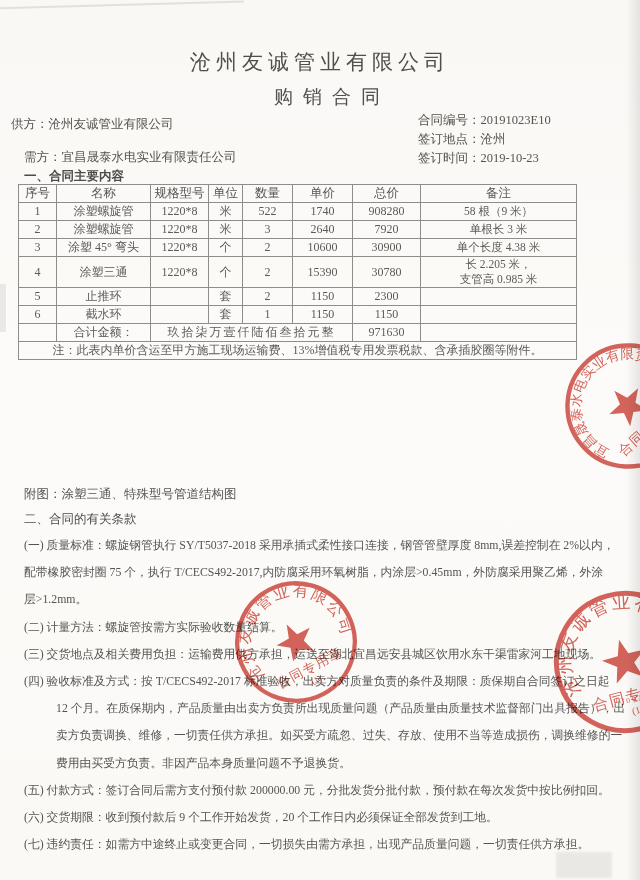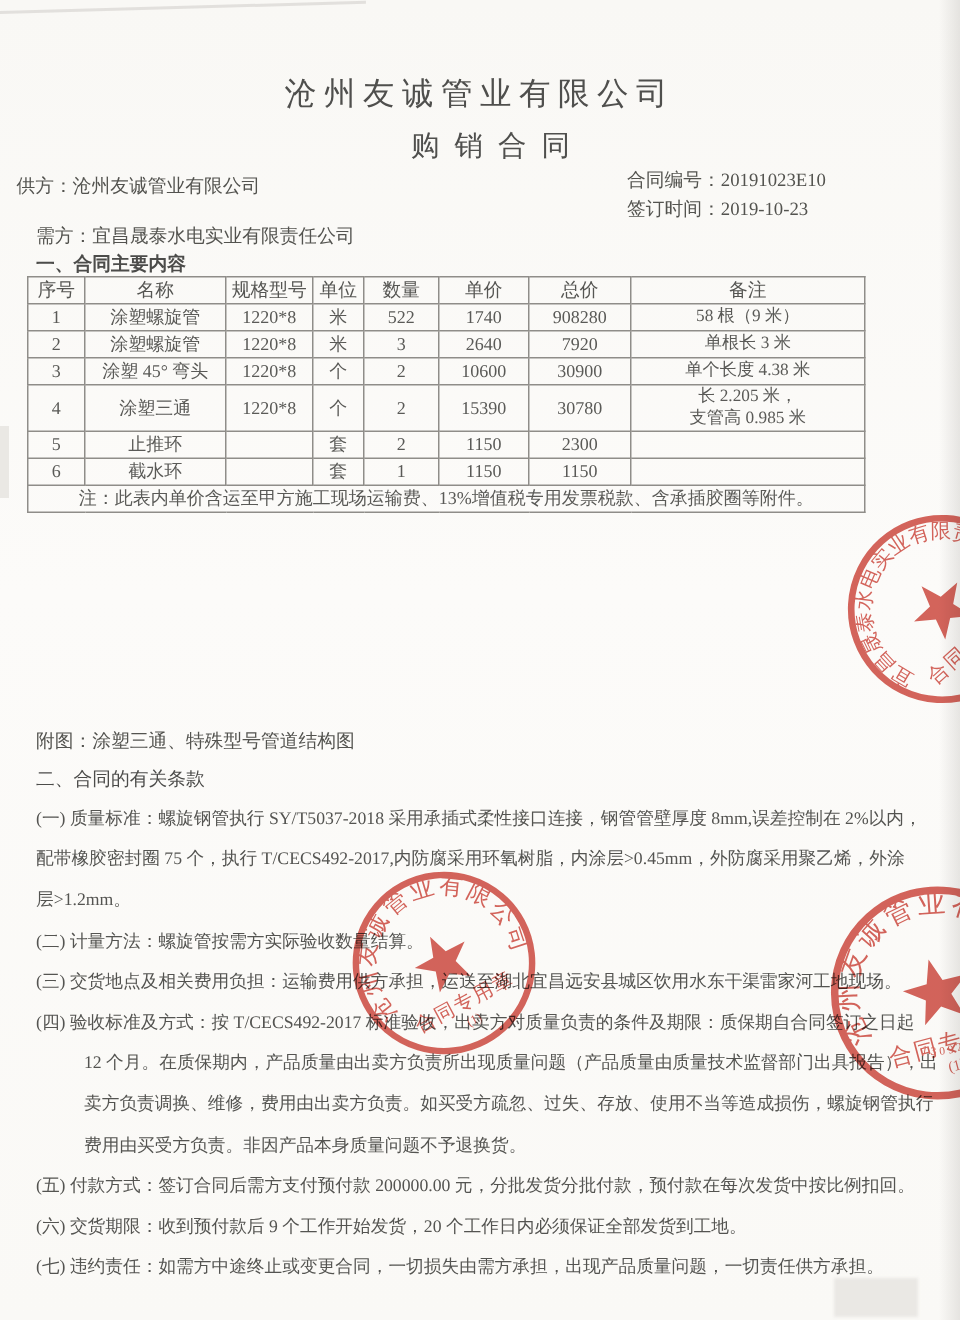--- a/index.html
+++ b/index.html
@@ -58,20 +58,21 @@
   <div class="smudge-br"></div>
 
   <div class="title company">沧州友诚管业有限公司</div>
   <div class="title doc">购销合同</div>
 
   <div class="supplier">供方：沧州友诚管业有限公司</div>
   <div class="buyer">需方：宜昌晟泰水电实业有限责任公司</div>
 
   <div class="meta">
     <div>合同编号：20191023E10</div>
+    <div>签订地点：沧州</div>
     <div>签订时间：2019-10-23</div>
   </div>
 
   <div class="sec1-heading">一、合同主要内容</div>
 
   <table class="items">
     <colgroup>
       <col style="width:38px">
         <col style="width:94px">
         <col style="width:58px">
@@ -148,37 +149,44 @@
         <tr>
           <td>6</td>
           <td>截水环</td>
           <td></td>
           <td>套</td>
           <td>1</td>
           <td>1150</td>
           <td>1150</td>
           <td class="remark"></td>
         </tr>
+        <tr class="total-row">
+          <td></td>
+          <td class="total-label">合计金额：</td>
+          <td colspan="4" class="amount-cn">玖拾柒万壹仟陆佰叁拾元整</td>
+          <td class="total-value">971630</td>
+          <td></td>
+        </tr>
         <tr class="note-row">
           <td colspan="8" class="note-cell">注：此表内单价含运至甲方施工现场运输费、13%增值税专用发票税款、含承插胶圈等附件。</td>
         </tr>
       </tbody>
   </table>
 
   <div class="attachment">附图：涂塑三通、特殊型号管道结构图</div>
   <div class="sec2-heading">二、合同的有关条款</div>
   <div class="clauses">
       <div class="clause-line">(一) 质量标准：螺旋钢管执行 SY/T5037-2018 采用承插式柔性接口连接，钢管管壁厚度 8mm,误差控制在 2%以内，</div>
       <div class="clause-line">配带橡胶密封圈 75 个，执行 T/CECS492-2017,内防腐采用环氧树脂，内涂层&gt;0.45mm，外防腐采用聚乙烯，外涂</div>
       <div class="clause-line">层&gt;1.2mm。</div>
       <div class="clause-line">(二) 计量方法：螺旋管按需方实际验收数量结算。</div>
       <div class="clause-line">(三) 交货地点及相关费用负担：运输费用供方承担，运送至湖北宜昌远安县城区饮用水东干渠雷家河工地现场。</div>
       <div class="clause-line">(四) 验收标准及方式：按 T/CECS492-2017 标准验收，出卖方对质量负责的条件及期限：质保期自合同签订之日起</div>
       <div class="clause-line indent">12 个月。在质保期内，产品质量由出卖方负责所出现质量问题（产品质量由质量技术监督部门出具报告），出</div>
-      <div class="clause-line indent">卖方负责调换、维修，费用由出卖方负责。如买受方疏忽、过失、存放、使用不当等造成损伤，螺旋钢管执行</div>
+      <div class="clause-line indent">卖方负责调换、维修，一切责任供方承担。如买受方疏忽、过失、存放、使用不当等造成损伤，调换维修的一</div>
       <div class="clause-line indent">费用由买受方负责。非因产品本身质量问题不予退换货。</div>
       <div class="clause-line">(五) 付款方式：签订合同后需方支付预付款 200000.00 元，分批发货分批付款，预付款在每次发货中按比例扣回。</div>
       <div class="clause-line">(六) 交货期限：收到预付款后 9 个工作开始发货，20 个工作日内必须保证全部发货到工地。</div>
       <div class="clause-line">(七) 违约责任：如需方中途终止或变更合同，一切损失由需方承担，出现产品质量问题，一切责任供方承担。</div>
     </div>
 
   <div class="stamp" id="stampBuyer">
       <svg viewBox="0 0 200 200">
         <defs>
           <path id="arcA" d="M 39.4,135 A 70,70 0 1 1 160.6,135" fill="none"></path>

